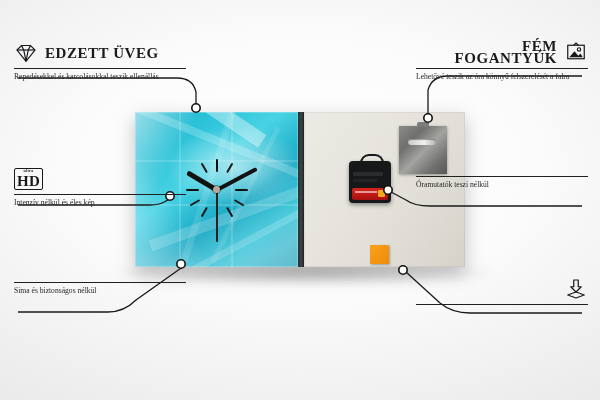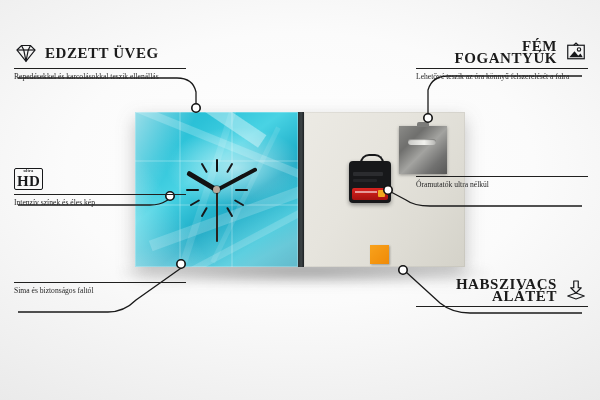--- a/index.html
+++ b/index.html
@@ -230,26 +230,26 @@
   </div>
 
   <div class="callout left" id="c2">
     <div class="head">
       <span class="hd-badge">
         <span class="u">ultra</span>
         <span class="h">HD</span>
       </span>
     </div>
     <div class="rule"></div>
-    <div class="desc">Intenzív színek és éles kép</div>
+    <div class="desc">Intenzív nélkül és éles kép</div>
   </div>
 
   <div class="callout left" id="c3">
     <div class="rule"></div>
-    <div class="desc">Sima és biztonságos faltól</div>
+    <div class="desc">Sima és biztonságos nélkül</div>
   </div>
 
   <div class="callout right" id="c4">
     <div class="head">
       <span class="title">FÉM FOGANTYÚK</span>
       <span class="ic">
         <svg viewBox="0 0 32 28">
             <g fill="none" stroke="currentColor" stroke-width="1.6">
           <path d="M13 5 L16 2 L19 5"></path>
               <rect x="5" y="5" width="22" height="18"></rect>
@@ -258,26 +258,25 @@
             </g>
           </svg>
       </span>
     </div>
     <div class="rule"></div>
     <div class="desc">Lehetővé teszik az óra könnyű felszerelését a falra</div>
   </div>
 
   <div class="callout right" id="c5">
     <div class="rule"></div>
-    <div class="desc">Óramutatók ultra nélkül</div>
+    <div class="desc">Óramutatók teszi nélkül</div>
   </div>
 
   <div class="callout right" id="c6">
     <div class="head">
-      <span class="title">HABSZIVACS ALÁTÉT</span>
       <span class="ic">
         <svg viewBox="0 0 32 28">
             <g fill="none" stroke="currentColor" stroke-width="1.6" stroke-linejoin="round">
           <path d="M13 2 L19 2 L19 11 L23 11 L16 18 L9 11 L13 11 Z"></path>
           <path d="M16 18 L27 22 L16 26 L5 22 Z"></path>
             </g>
           </svg>
       </span>
     </div>
     <div class="rule"></div>

